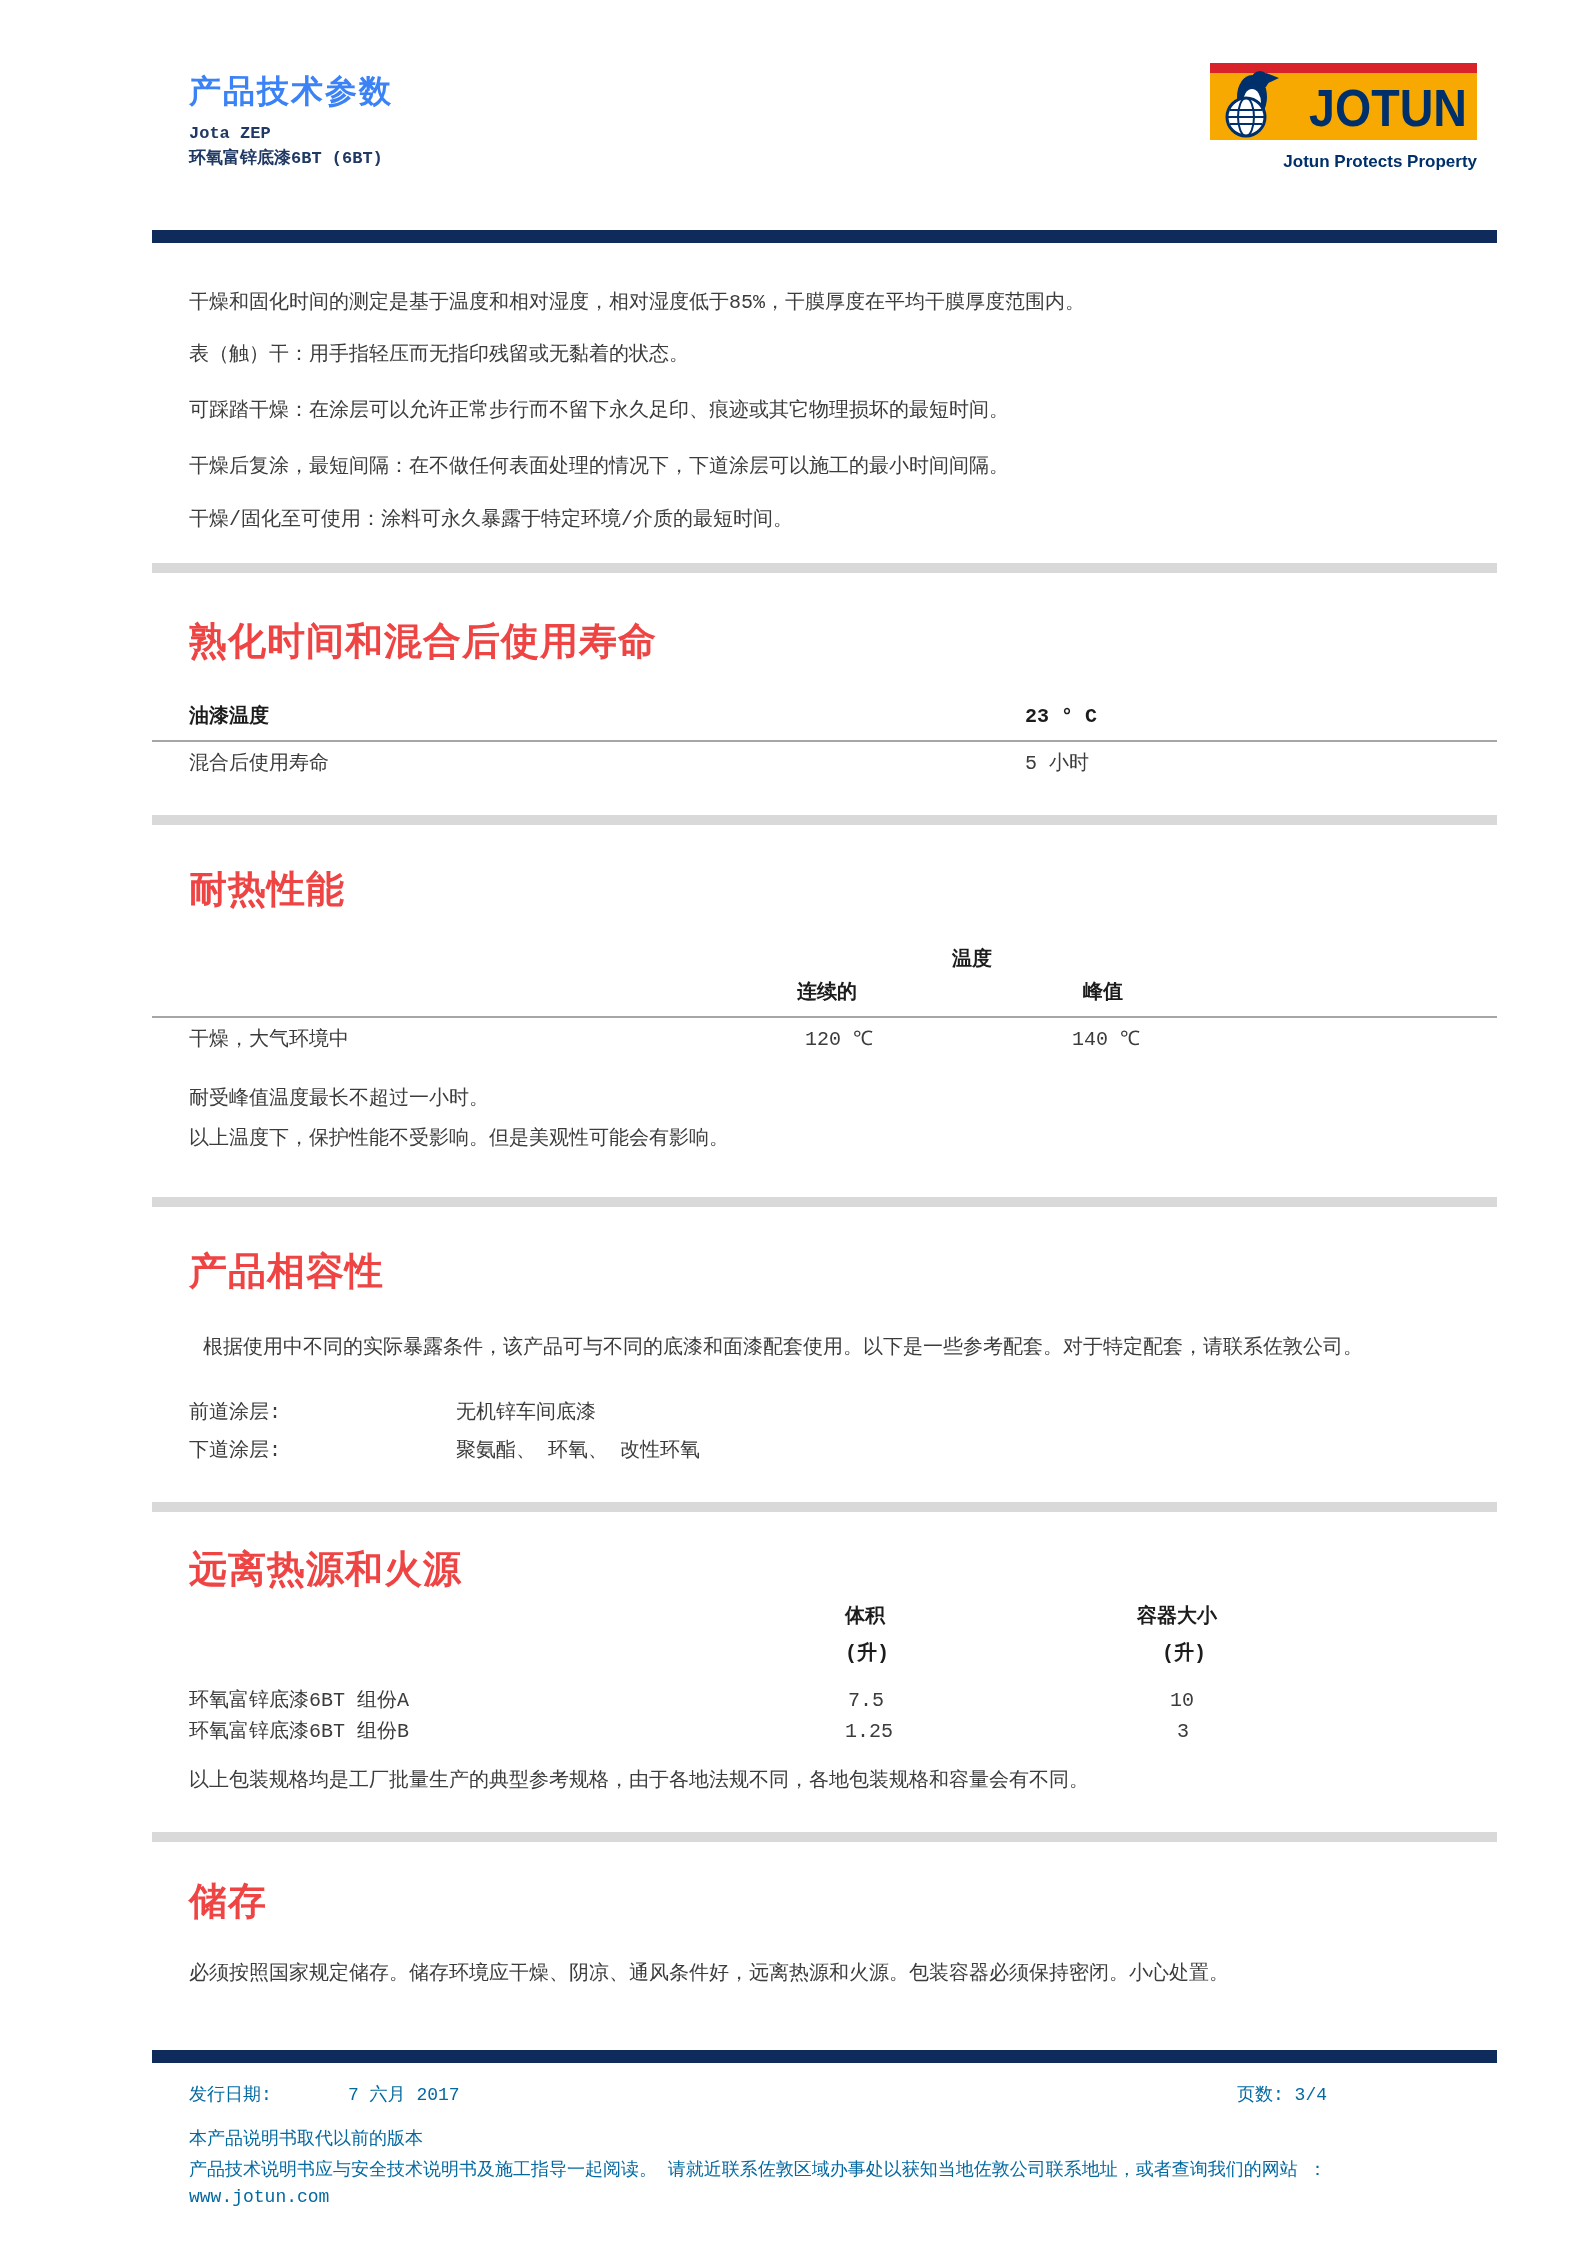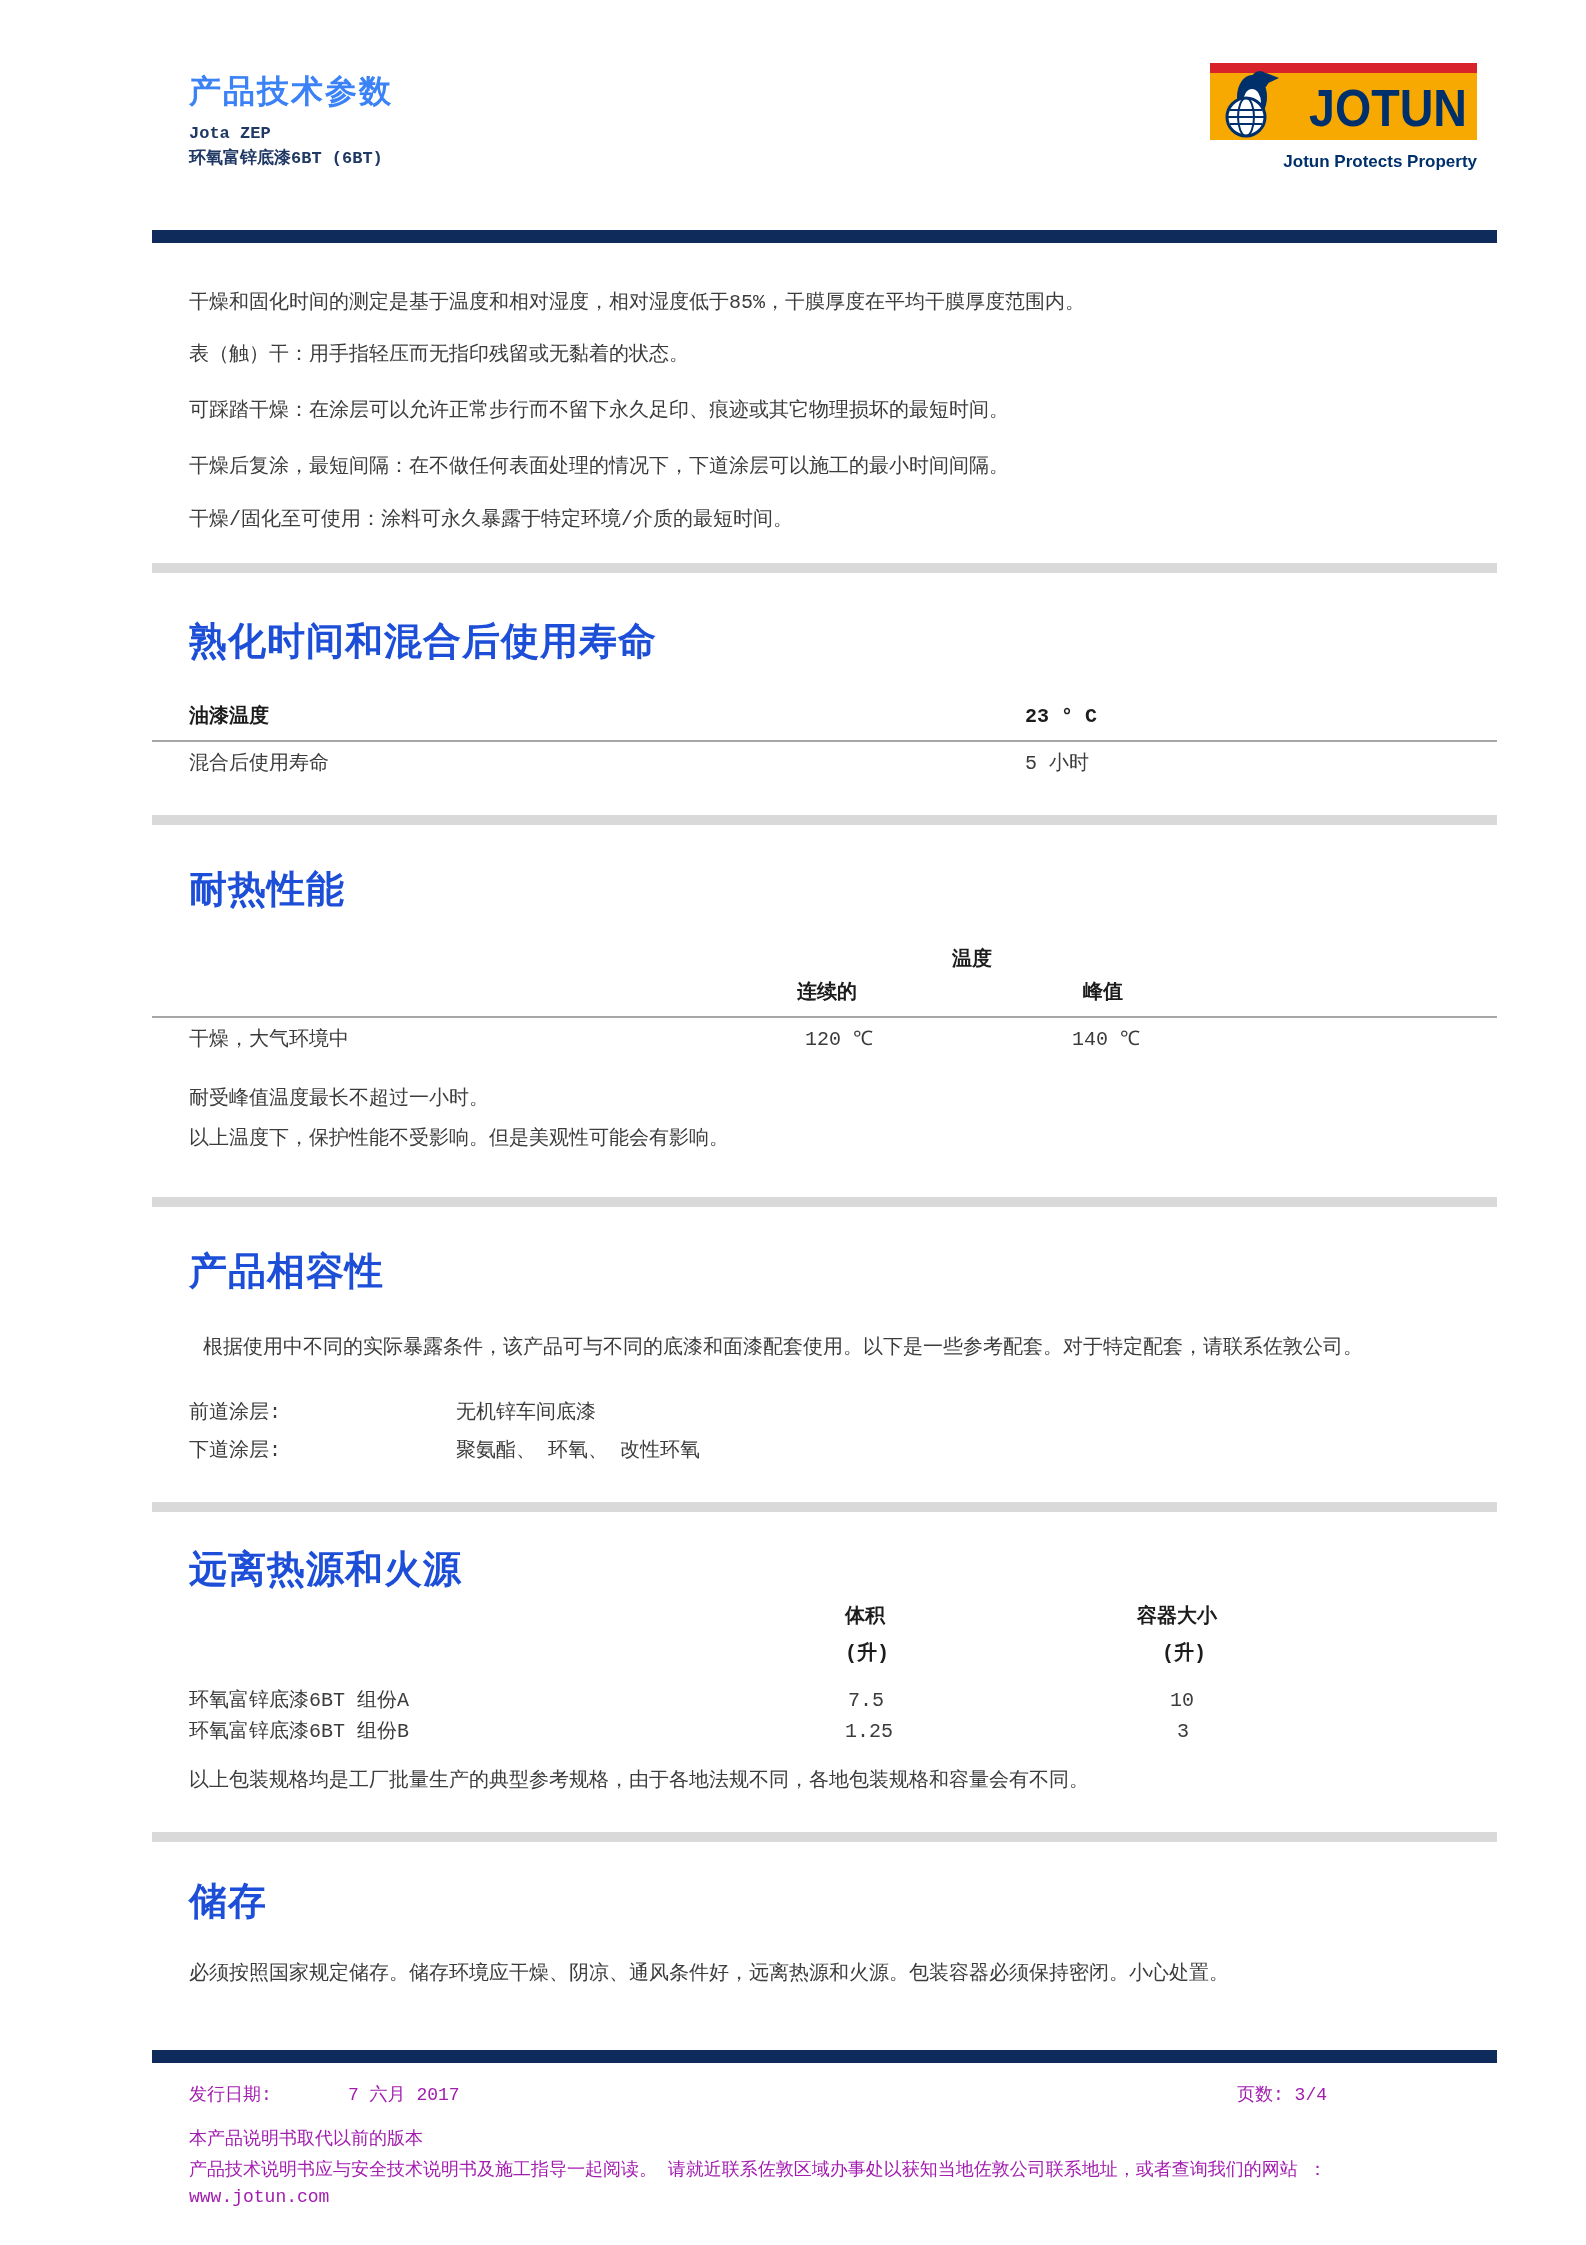--- a/index.html
+++ b/index.html
@@ -6,26 +6,26 @@
   body {
     width:1586px; height:2245px; position:relative; background:#ffffff;
     font-family:"Liberation Mono","DejaVu Sans Mono",monospace;
     color:#3c3c3c; overflow:hidden;
   }
   .abs { position:absolute; }
   .txt { font-size:20px; line-height:1.3; color:#3c3c3c; }
   .bold { font-weight:bold; color:#1c1c1c; }
   .doc-title { font-size:32px; font-weight:bold; color:#3b82f6; letter-spacing:2px; }
   .sub { font-size:17px; font-weight:bold; color:#1f3864; }
-  .section-heading { font-size:38px; font-weight:bold; color:#1d4ed8; letter-spacing:1px;text-align:right; }
+  .section-heading { font-size:38px; font-weight:bold; color:#ef4444; letter-spacing:1px;text-align:right; }
   .rule-navy { background:#0e2b5c; height:13px; width:1345px; left:152px; }
   .divider { background:#d9d9d9; height:10px; width:1345px; left:152px; }
   .thinrule { background:#a6a6a6; height:2px; width:1345px; left:152px; }
   .para { width:1315px; }
-  .footer-txt { font-size:18px; line-height:1.3; color:#a21caf; }
+  .footer-txt { font-size:18px; line-height:1.3; color:#0369a1; }
   .tagline { font-size:17px; font-weight:bold; color:#00306b;
              font-family:"Liberation Sans","DejaVu Sans",sans-serif; }
   .logo-svg-text { font-family:"Liberation Sans","DejaVu Sans",sans-serif; }
 </style>
 </head>
 <body>
 
 <div class="abs doc-title" style="left:189px; top:70px;">产品技术参数</div>
 <div class="abs sub" style="left:189px; top:124px;">Jota ZEP</div>
 <div class="abs sub" style="left:189px; top:146px;">环氧富锌底漆6BT (6BT)</div>

